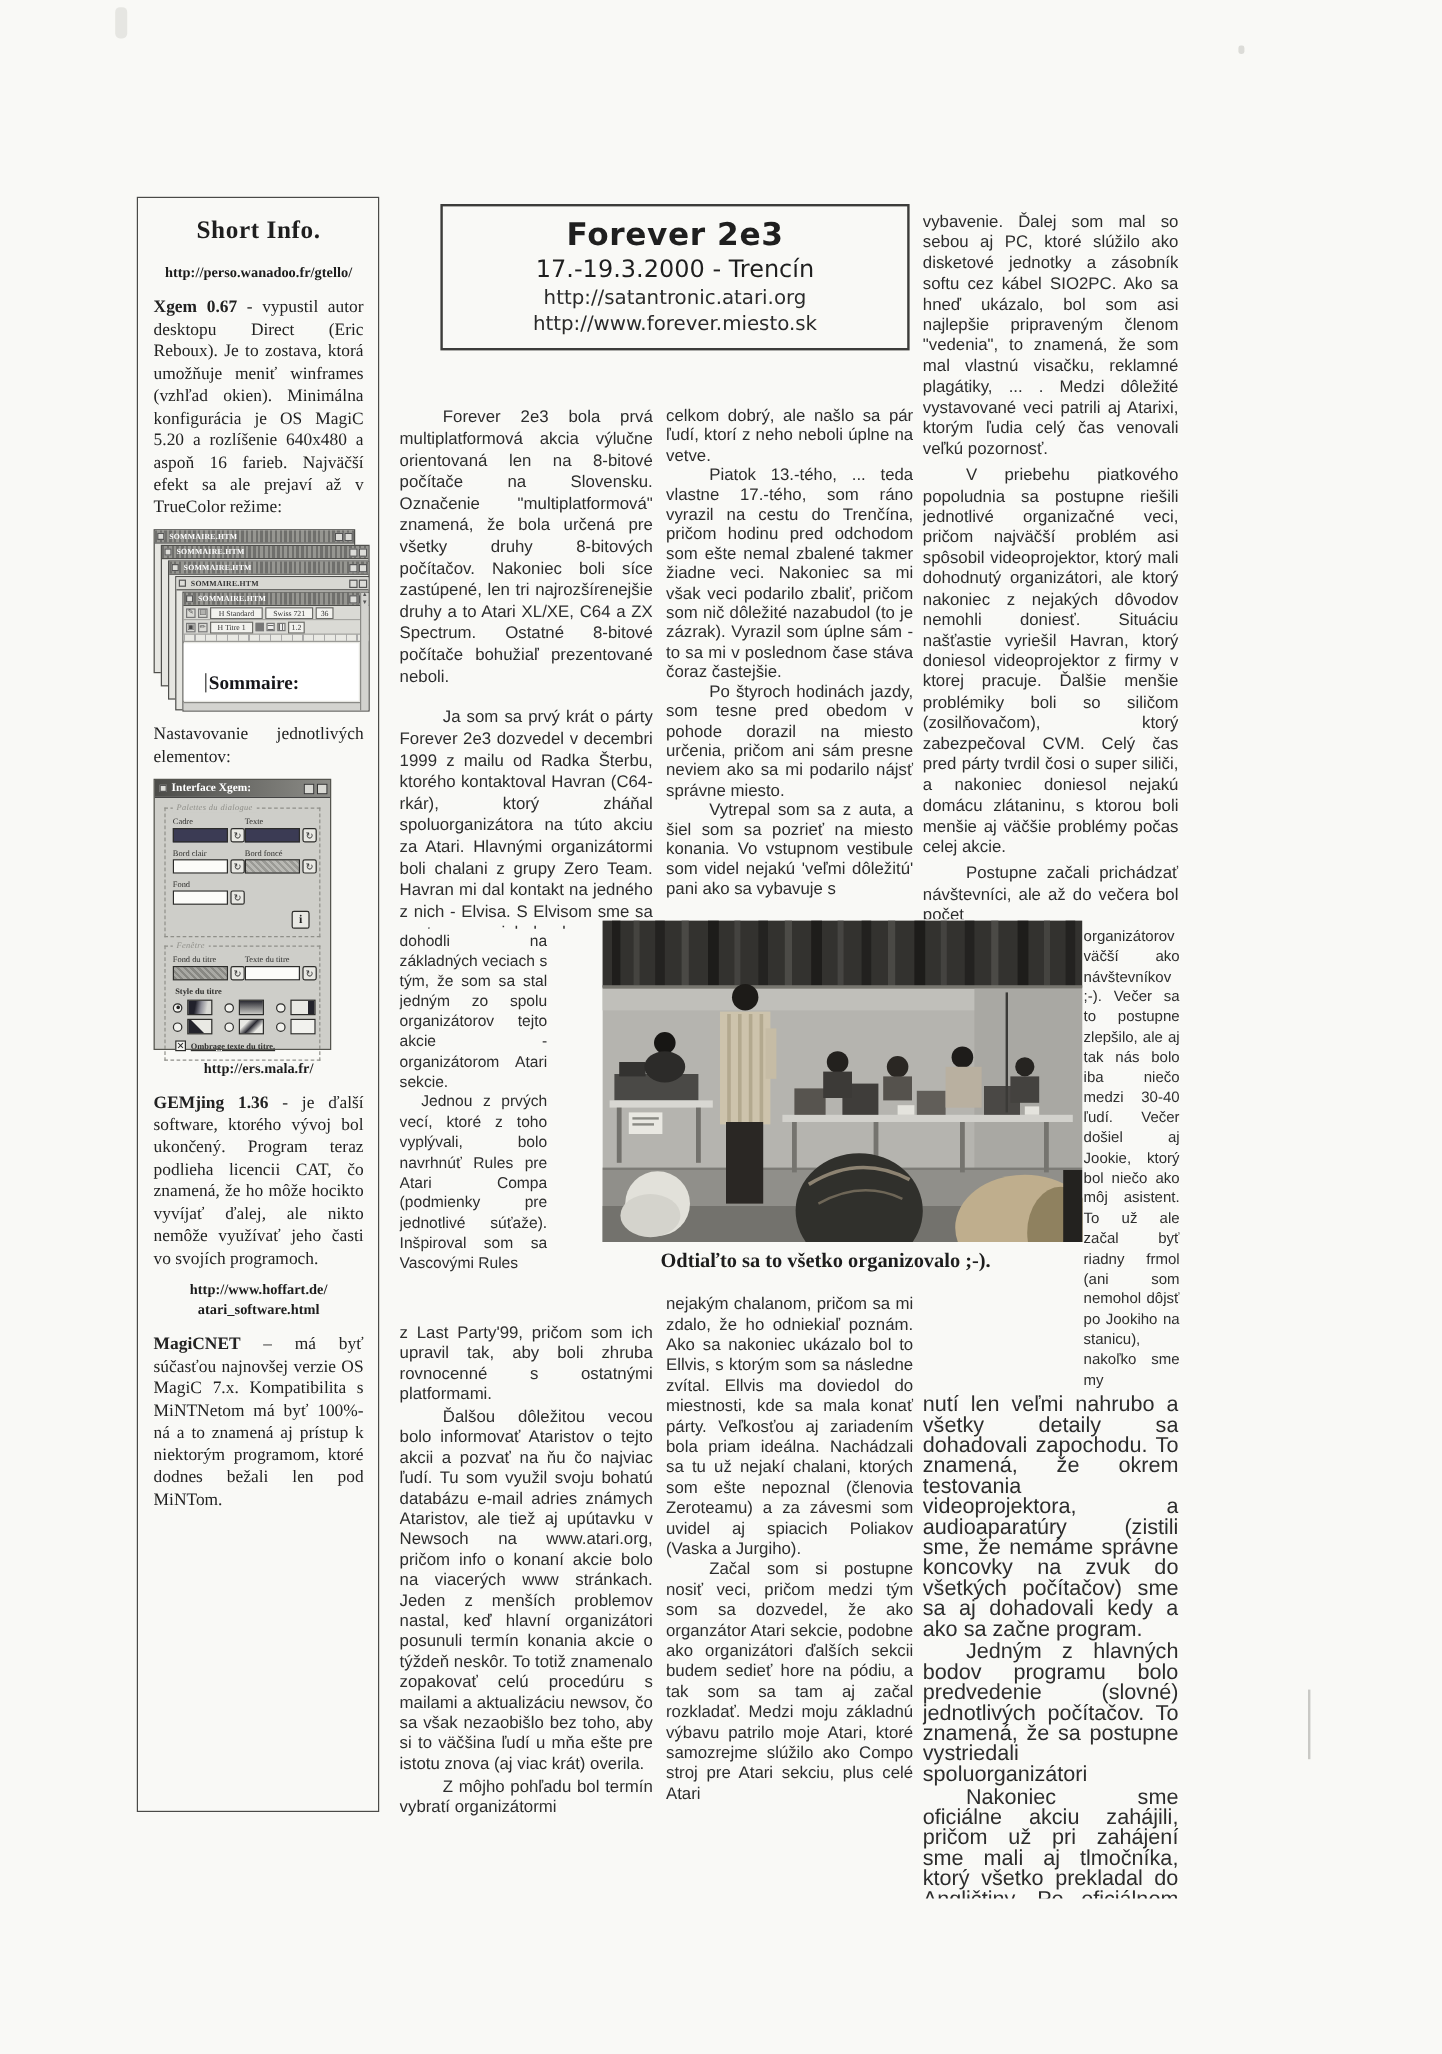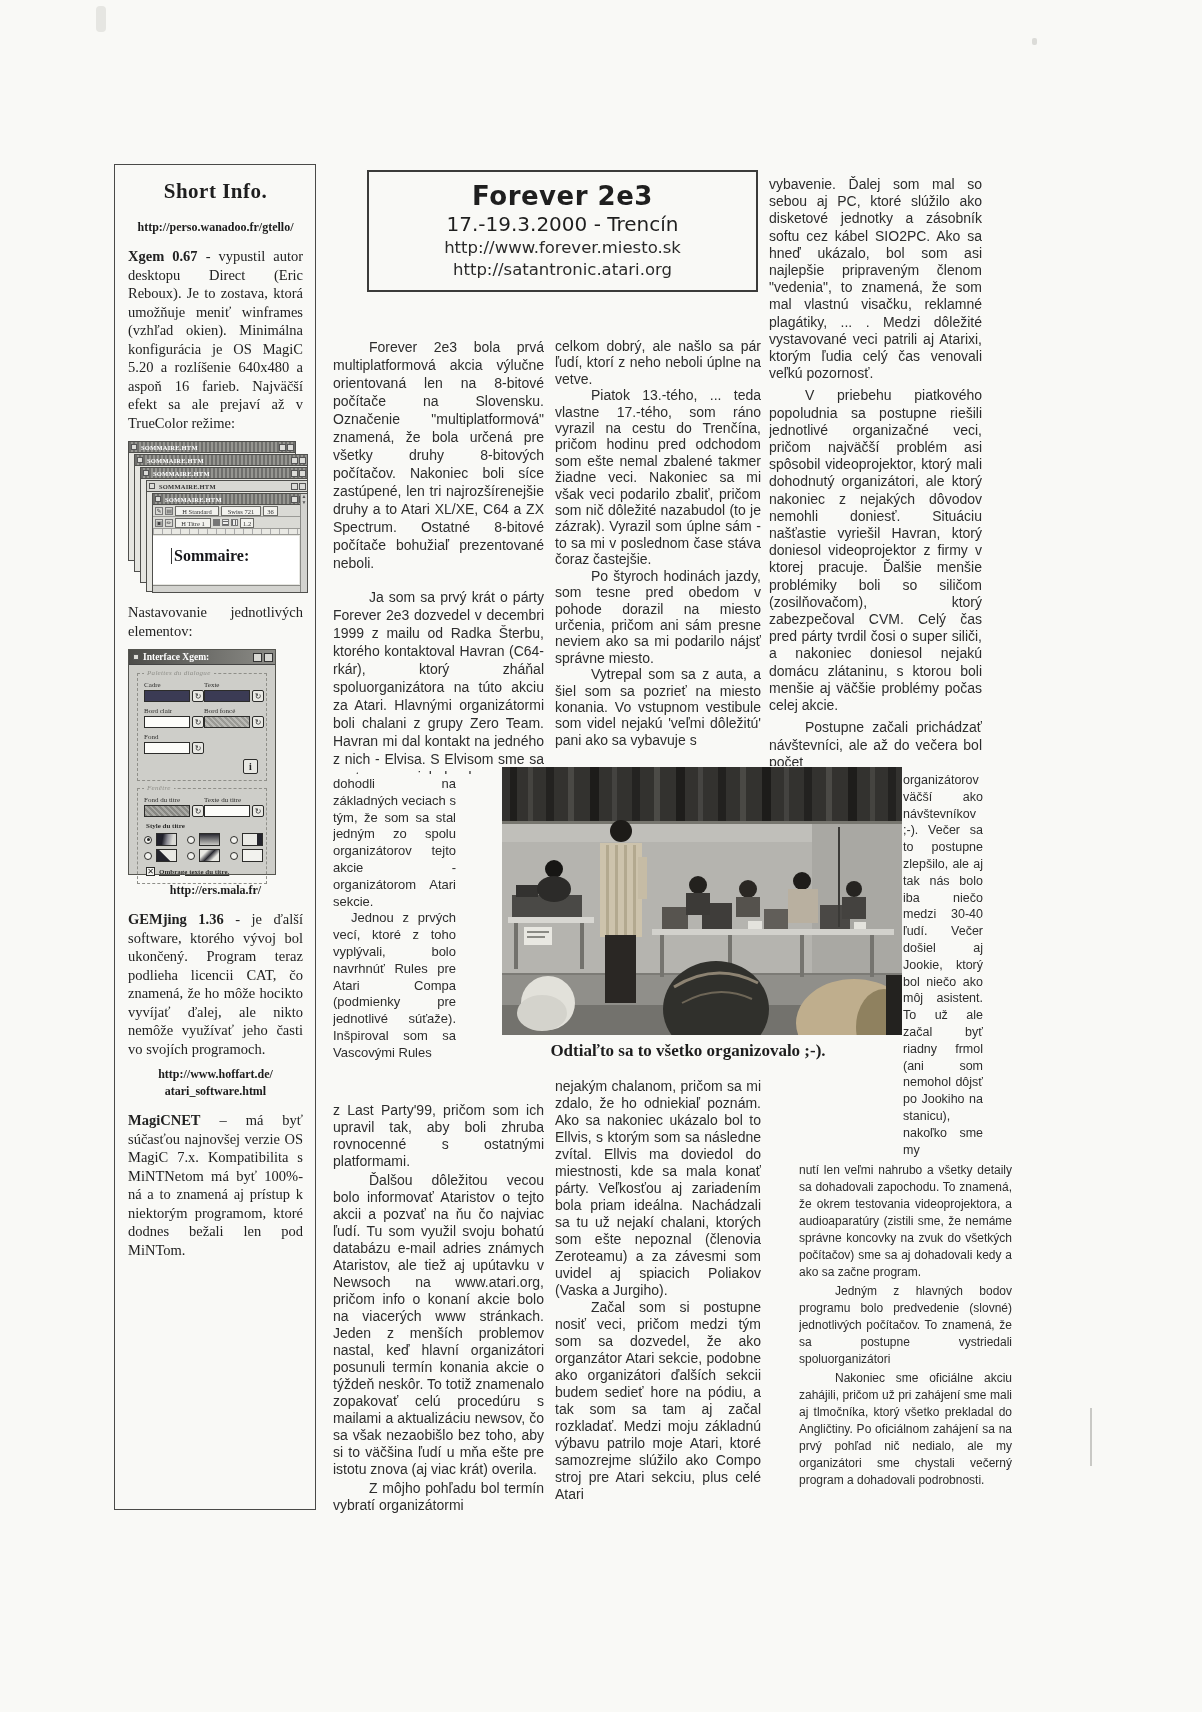--- a/index.html
+++ b/index.html
@@ -96,21 +96,21 @@
   .c2b .ind{text-indent:18px}
   .c2c{left:333px;top:1102px;width:211px;height:450px;font-size:14px;line-height:17px}
   .c2c p{margin-bottom:2px}
   .c3a{left:555px;top:338px;width:206px;height:428px;font-size:14px;line-height:16.4px}
   .c3a p{margin-bottom:0}
   .c3b{left:555px;top:1078px;width:206px;height:474px;font-size:14px;line-height:17px}
   .c3b p{margin-bottom:0}
   .c4a{left:769px;top:176px;width:213px;height:590px;font-size:14px;line-height:17.2px}
   .c4a p{margin-bottom:5px}
   .c4b{left:903px;top:772px;width:80px;height:386px;font-size:12.5px;line-height:16.8px}
-  .c4c{left:799px;top:1162px;width:213px;height:420px;font-size:12px;line-height:17px}
+  .c4c{left:769px;top:1162px;width:213px;height:420px;font-size:18px;line-height:17px}
   .c4c p{margin-bottom:2px}
 
   
   .photo{left:502px;top:767px;width:400px;height:268px}
   .caption{left:468px;top:1041px;width:440px;text-align:center;
            font-family:"Liberation Serif",serif;font-weight:bold;font-size:17px;color:#1d1d1d}
 
   
   .art1{left:1090px;top:1408px;width:2px;height:58px;background:#c9c9c5}
   .art2{left:96px;top:6px;width:10px;height:26px;background:#e6e6e2;border-radius:4px}
@@ -182,21 +182,21 @@
         <div class="tbrow">
           <span class="tbi">▣</span>
             <span class="tbi">✏</span>
           <span class="tbf" style="width:36px">H Titre 1</span>
           <span class="pat" style="background:#777"></span>
           <span class="pat" style="background:repeating-linear-gradient(0deg,#666 0 1px,#eee 1px 3px)"></span>
           <span class="pat" style="background:repeating-linear-gradient(90deg,#666 0 1px,#eee 1px 3px)"></span>
           <span class="tbf" style="width:14px">1.2</span>
         </div>
         <div class="ruler"></div>
-        <div class="gwin" style="left:0;right:8px;top:42px;bottom:8px;padding:11px 0 0 18px">
+        <div class="gwin" style="left:0;right:8px;top:42px;bottom:8px;padding:25px 0 0 18px">
           <span class="caret"></span><span class="som">Sommaire:</span>
         </div>
         <div class="vsb">▲<br>▼</div>
         <div class="hsb"></div>
       </div>
     </div>
 
     <p class="si-p">Nastavovanie jednotlivých elementov:</p>
 
     <div class="shotB">
@@ -301,22 +301,22 @@
     <p class="si-p"><b>GEMjing 1.36</b> <span>- je ďalší software, ktorého vývoj bol ukončený. Program teraz podlieha licencii CAT, čo znamená, že ho môže hocikto vyvíjať ďalej, ale nikto nemôže využívať jeho časti vo svojích programoch.</span></p>
     <div class="si-link tight">http://www.hoffart.de/</div>
     <div class="si-link">atari_software.html</div>
 
     <p class="si-p"><b>MagiCNET</b> <span>– má byť súčasťou najnovšej verzie OS MagiC 7.x. Kompatibilita s MiNTNetom má byť 100%-ná a to znamená aj prístup k niektorým programom, ktoré dodnes bežali len pod MiNTom.</span></p>
   </div>
 
   <div class="abs hdrbox">
     <div class="hdr-title">Forever 2e3</div>
     <div class="hdr-date">17.-19.3.2000 - Trencín</div>
+    <div class="hdr-url">http://satantronic.atari.org</div>
     <div class="hdr-url">http://www.forever.miesto.sk</div>
-    <div class="hdr-url">http://satantronic.atari.org</div>
   </div>
 
   <div class="abs tx c2a">
     <p class="ind">Forever 2e3 bola prvá multiplatformová akcia výlučne orientovaná len na 8-bitové počítače na Slovensku. Označenie "multiplatformová" znamená, že bola určená pre všetky druhy 8-bitových počítačov. Nakoniec boli síce zastúpené, len tri najrozšírenejšie druhy a to Atari XL/XE, C64 a ZX Spectrum. Ostatné 8-bitové počítače bohužiaľ prezentované neboli.</p>
     <p class="ind">Ja som sa prvý krát o párty Forever 2e3 dozvedel v decembri 1999 z mailu od Radka Šterbu, ktorého kontaktoval Havran (C64-rkár), ktorý zháňal spoluorganizátora na túto akciu za Atari. Hlavnými organizátormi boli chalani z grupy Zero Team. Havran mi dal kontakt na jedného z nich - Elvisa. S Elvisom sme sa postupne v priebehu decembra</p>
   </div>
   <div class="abs tx c2b">
     <p>dohodli na základných veciach s tým, že som sa stal jedným zo spolu organizátorov tejto akcie - organizátorom Atari sekcie.</p>
     <p class="ind">Jednou z prvých vecí, ktoré z toho vyplývali, bolo navrhnúť Rules pre Atari Compa (podmienky pre jednotlivé súťaže). Inšpiroval som sa Vascovými Rules</p>
   </div>

